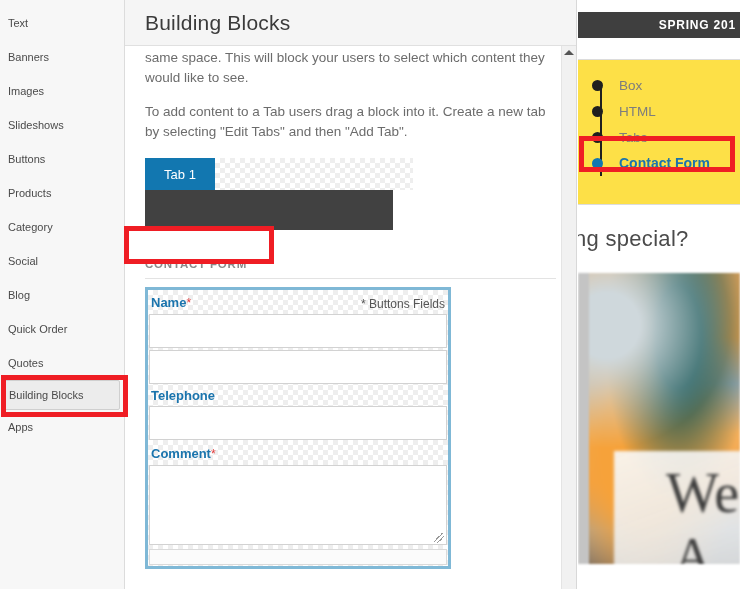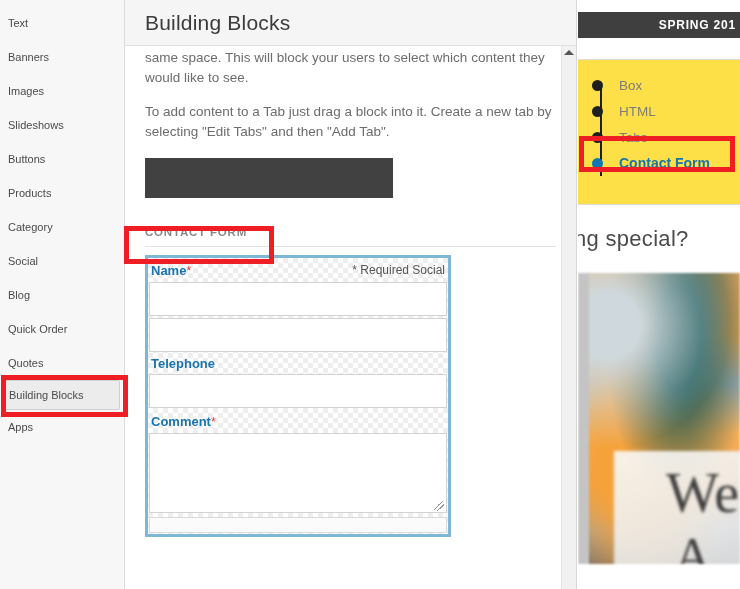--- a/index.html
+++ b/index.html
@@ -90,21 +90,21 @@
     width: 306px;
     border: 3px solid #7fb8d6;
     background:
       linear-gradient(45deg, #eeeeee 25%, transparent 25%, transparent 75%, #eeeeee 75%, #eeeeee),
       linear-gradient(45deg, #eeeeee 25%, #ffffff 25%, #ffffff 75%, #eeeeee 75%, #eeeeee);
     background-size: 10px 10px;
     background-position: 0 0, 5px 5px;
     padding: 1px;
   }
   .cf-labelrow {
-    display: flex; justify-content: space-between; align-items: center;
+    display: flex; justify-content: space-between; align-items: flex-end;
     padding: 2px 2px 3px 2px;
   }
   .cf-label { font-size: 13px; font-weight: bold; color: #1a74ad; }
   .cf-star { color: #e23c3c; font-size: 12px; }
   .cf-req { font-size: 12px; color: #555; }
   .cf-input {
     display: block; width: 100%; height: 34px;
     background: #fff; border: 1px solid #d2d2d2;
     margin-bottom: 2px;
   }
@@ -238,33 +238,38 @@
     <div class="sb-item"><span>Apps</span></div>
   </div>
 
   <div class="center">
     <div class="center-header">
       <h1>Building Blocks</h1>
     </div>
 
     <div class="center-body">
       <div class="para">same space. This will block your users to select which content they would like to see.</div>
-      <div class="para second">To add content to a Tab just drag a block into it. Create a new tab by selecting "Edit Tabs" and then "Add Tab".</div>
+      <div class="para second">To add content to a Tab users drag a block into it. Create a new tab by selecting "Edit Tabs" and then "Add Tab".</div>
 
       <div class="tabs-block">
+        <div class="tabs-row">
+          <div class="tab-1">
+              <span>Tab 1</span>
+            </div>
+        </div>
         <div class="tab-body"></div>
       </div>
 
       <div class="cf-title">CONTACT FORM</div>
 
       <div class="cf-wrap">
 
         <div class="cf-labelrow">
           <span><span class="cf-label">Name</span><span class="cf-star">*</span></span>
-          <span class="cf-req">* Required Social</span>
+          <span class="cf-req">* Buttons Fields</span>
         </div>
         <div class="cf-input"></div>
 
         <div class="cf-input"></div>
 
         <div class="cf-labelrow">
           <span class="cf-label">Telephone</span>
         </div>
         <div class="cf-input"></div>
 

